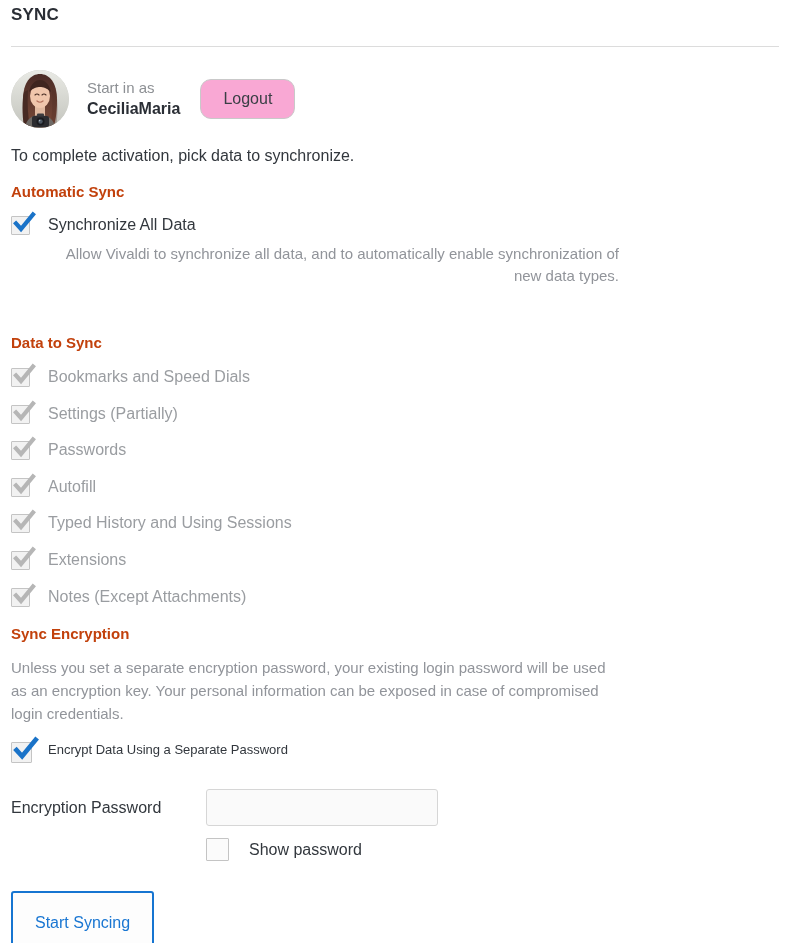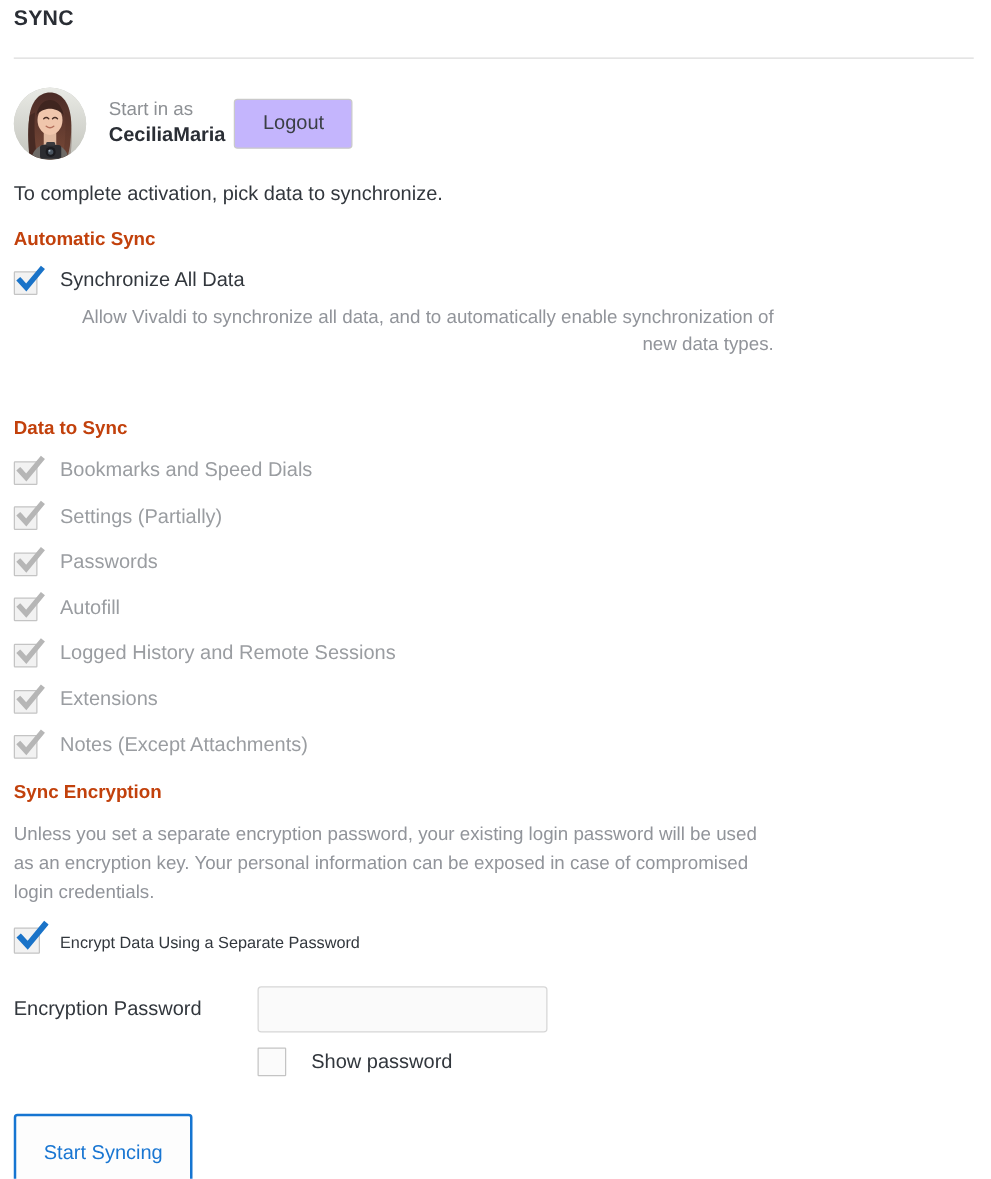--- a/index.html
+++ b/index.html
@@ -65,28 +65,28 @@
     font-size: 15px;
     color: #8d9094;
   }
   .account-name {
     font-size: 16px;
     font-weight: bold;
     color: #2a2e35;
     margin-top: 1px;
   }
   .logout-button {
-    margin-left: 7px;
+    margin-left: 20px;
     padding: 8px 22px;
     font-size: 16px;
     font-family: "Liberation Sans", sans-serif;
     color: #3a3f45;
-    background: #c4b5fd;
+    background: #f9a8d4;
     border: 1px solid #c9c9c9;
-    border-radius: 3px;
+    border-radius: 11px;
     cursor: pointer;
     line-height: 1.35;
   }
 
   
   .intro-text {
     position: absolute;
     left: 11px;
     top: 147px;
     font-size: 16px;
@@ -95,21 +95,21 @@
 
   .section-heading {
     font-size: 15px;
     font-weight: bold;
     color: #c2410c;
   }
 
   
   .chk-row {
     display: flex;
-    align-items: flex-end;
+    align-items: flex-start;
   }
   .chk {
     position: relative;
     width: 19px;
     height: 19px;
     flex: 0 0 auto;
     margin-top: 2px;
   }
   .chk .box {
     position: absolute;
@@ -335,21 +335,21 @@
         </span>
         <span class="chk-label dim">Autofill</span>
       </div>
       <div class="chk-row">
         <span class="chk">
           <span class="box"></span>
           <svg class="tick" viewBox="0 0 24 24">
             <path d="M4 12.5 L9 18 L21 3.5" stroke="#b6b6b6" stroke-width="4.2" fill="none" stroke-linecap="square"></path>
           </svg>
         </span>
-        <span class="chk-label dim">Logged History and Remote Sessions</span>
+        <span class="chk-label dim">Typed History and Using Sessions</span>
       </div>
       <div class="chk-row">
         <span class="chk">
           <span class="box"></span>
           <svg class="tick" viewBox="0 0 24 24">
             <path d="M4 12.5 L9 18 L21 3.5" stroke="#b6b6b6" stroke-width="4.2" fill="none" stroke-linecap="square"></path>
           </svg>
         </span>
         <span class="chk-label dim">Extensions</span>
       </div>

